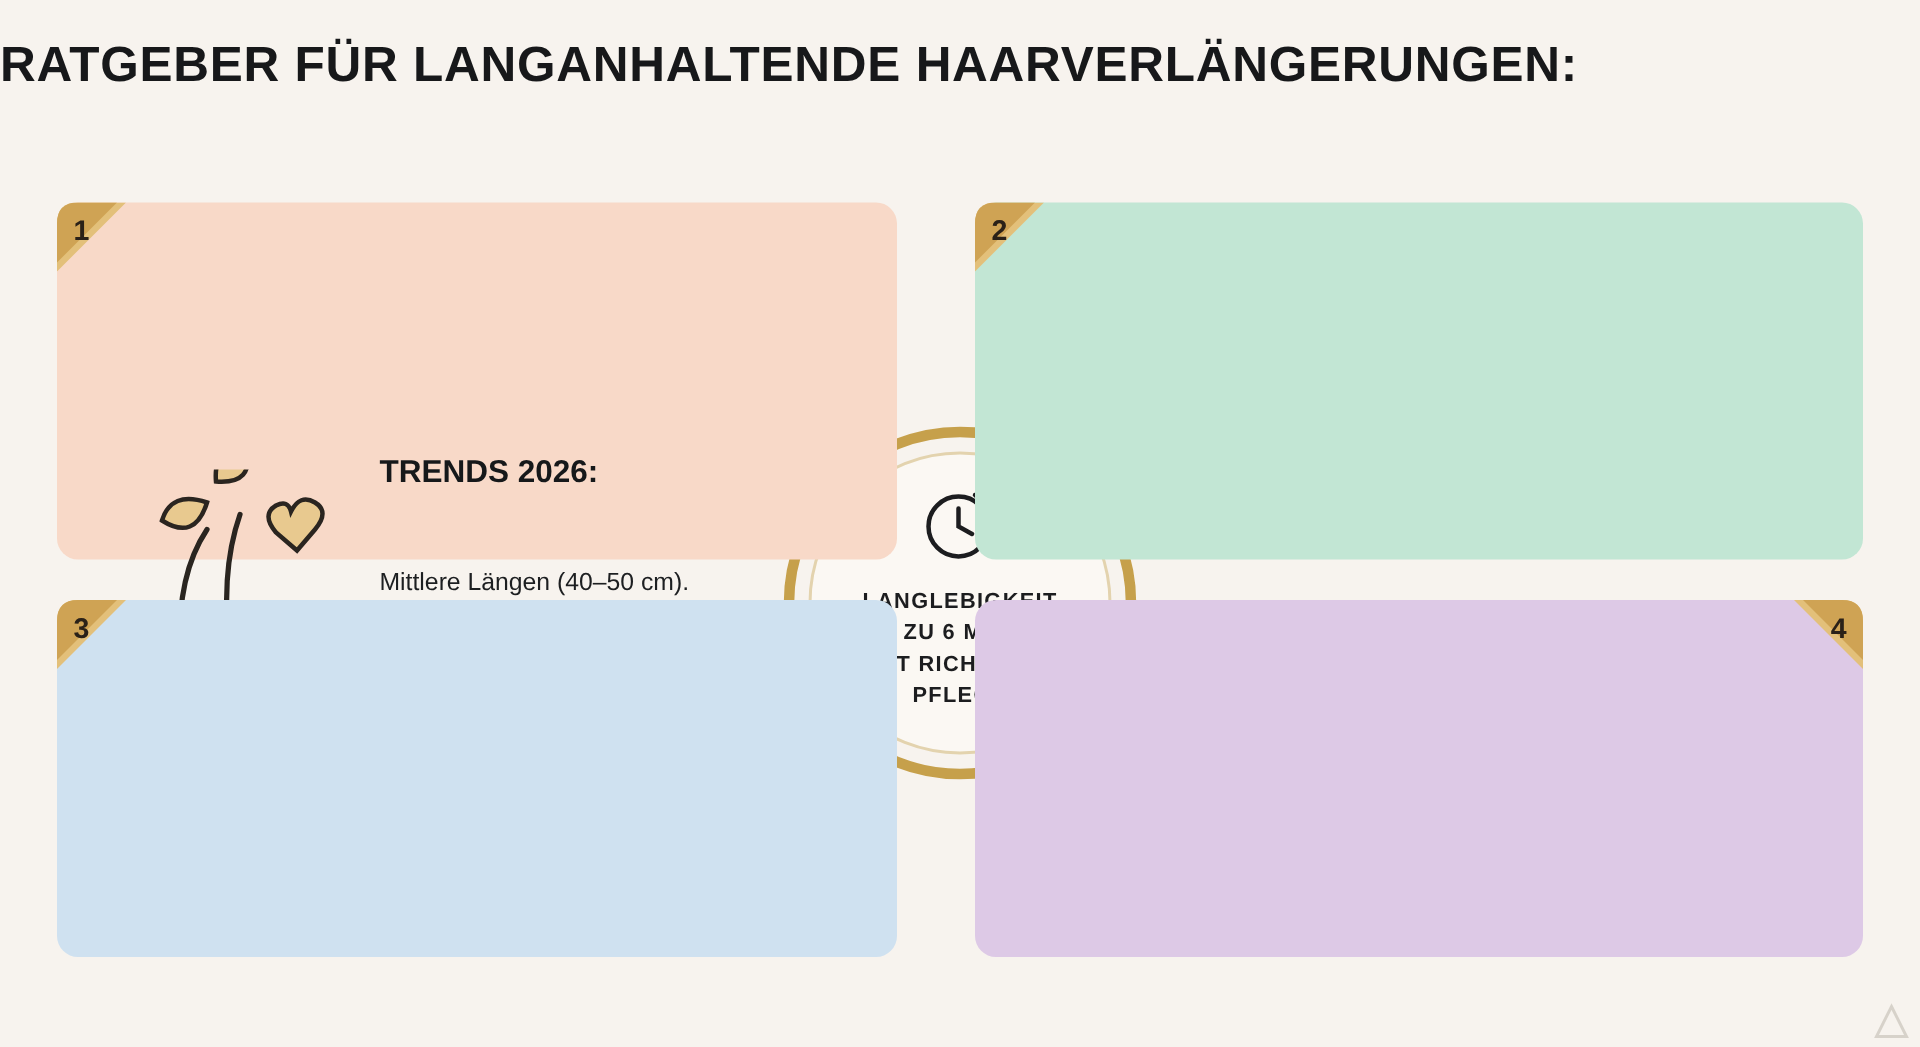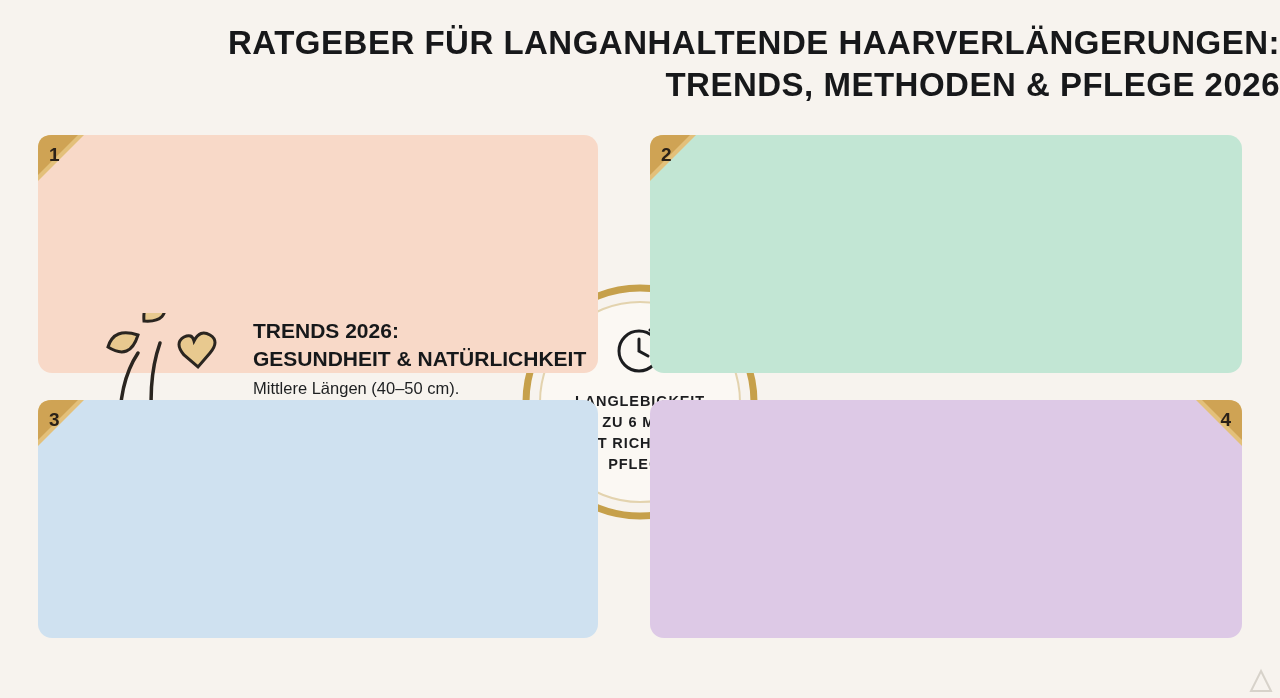--- a/index.html
+++ b/index.html
@@ -17,21 +17,21 @@
     background: #f7f3ee;
     overflow: hidden;
   }
 
   
   #title-block {
     position: absolute;
     top: 22px;
     left: 0;
     width: 1280px;
-    text-align: right;
+    text-align: left;
   }
   .title-line {
     font-weight: bold;
     font-size: 33px;
     letter-spacing: 0.5px;
     color: #17181a;
     line-height: 1.28;
     white-space: nowrap;
   }
 
@@ -99,21 +99,21 @@
     white-space: nowrap;
   }
   .card-body {
     position: absolute;
     font-size: 16.5px;
     color: #1d1f21;
     line-height: 1.62;
     white-space: nowrap;
   }
 
-  #c1-head { left: 215px; top: 182px; }
+  #c1-head { left: 215px; top: 166px; }
   #c1-body { left: 215px; top: 240px; }
 
   
   #hub {
     position: absolute;
     left: 517px;
     top: 279px;
     width: 246px;
     height: 246px;
   }
@@ -144,21 +144,20 @@
     opacity: 0.5;
   }
 </style>
 </head>
 <body>
 
 <div id="canvas">
 
   <div id="title-block">
     <div class="title-line">RATGEBER FÜR LANGANHALTENDE HAARVERLÄNGERUNGEN:</div>
-    <div class="title-line">TRENDS, METHODEN &amp; PFLEGE 2026</div>
   </div>
 
   <svg style="position:absolute;left:517px;top:279px;width:246px;height:246px;" viewBox="0 0 246 246">
     <g fill="#c6a04b">
 
       <path d="M42 42 L92 38 L80 50 L96 66 L80 82 L64 66 L52 78 Z"></path>
       <path d="M204 42 L200 92 L188 80 L172 96 L156 80 L172 64 L160 52 Z" transform="rotate(0 0 0)"></path>
       <path d="M204 204 L154 208 L166 196 L150 180 L166 164 L182 180 L194 168 Z"></path>
       <path d="M42 204 L46 154 L58 166 L74 150 L90 166 L74 182 L86 194 Z"></path>
     </g>
@@ -196,21 +195,20 @@
       <path d="M56 126 Q48 70 62 30" fill="none" stroke="#2a2520" stroke-width="3.5" stroke-linecap="round"></path>
       <path d="M12 122 Q45 112 78 122 L78 136 Q45 126 12 136 Z" fill="#e8c98f" stroke="#2a2520" stroke-width="3"></path>
       <path d="M44 128 q9 -4 9 -14 q0 -10 -9 -14 q-9 4 -9 14 q0 10 9 14 z" fill="#e8c98f" stroke="#2a2520" stroke-width="3"></path>
       <path d="M40 22 q-24 -8 -30 12 q22 14 30 -12 z" fill="#e8c98f" stroke="#2a2520" stroke-width="3"></path>
       <path d="M46 8 q-2 -24 20 -22 q6 24 -20 22 z" fill="#e8c98f" stroke="#2a2520" stroke-width="3"></path>
       <path d="M96 28 q6 -12 16 -6 q10 6 0 18 l-12 14 l-14 -12 q-10 -12 0 -18 q8 -4 10 4 z" fill="#e8c98f" stroke="#2a2520" stroke-width="3"></path>
     </svg>
 
     <div class="card-head" id="c1-head">
       <div>TRENDS 2026:</div>
-      <div>GESUNDHEIT &amp; NATÜRLICHKEIT</div>
     </div>
     <div class="card-body" id="c1-body">
       <div>Mittlere Längen (40–50 cm).</div>
       <div>Unsichtbare Verbindungen,</div>
       <div>natürliche Balayage-Farben.</div>
     </div>
   </div>
 
   <div class="card" id="card-2">
     <div class="card-inner"></div>

